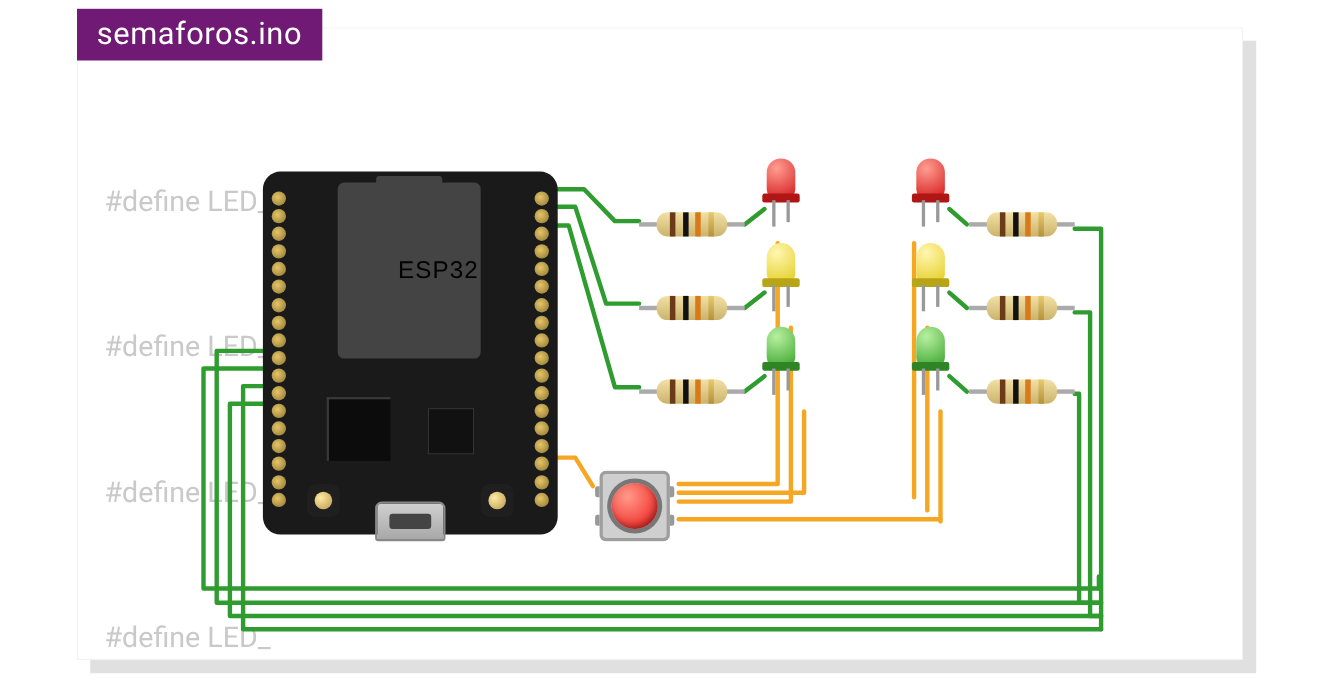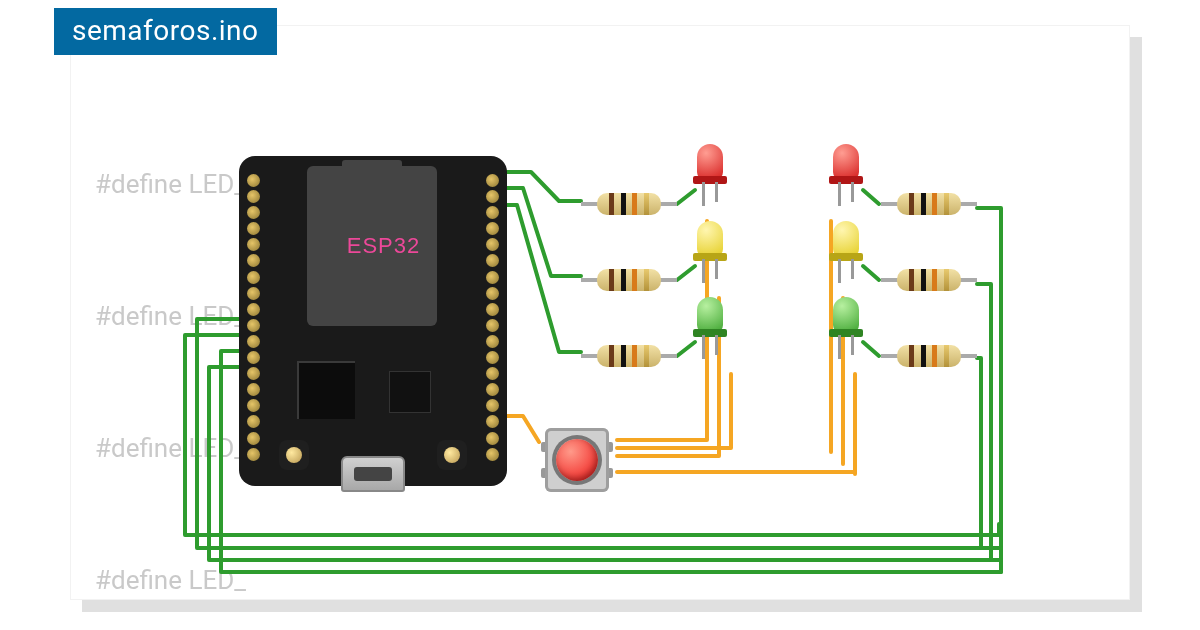--- a/index.html
+++ b/index.html
@@ -16,23 +16,23 @@
     left: 70px;
     top: 25px;
     width: 1060px;
     height: 575px;
     background: #fff;
     box-shadow: 12px 12px 0 rgba(0,0,0,0.12);
     border: 1px solid rgba(0,0,0,0.05);
   }
   .filename-tab {
     position: absolute;
-    left: 54px;
+    left: 70px;
     top: 8px;
-    background: #0369a1;
+    background: #701a75;
     color: #fff;
     padding: 6px 18px 8px 18px;
     font-size: 28px;
     letter-spacing: 0.5px;
   }
   .code {
     position: absolute;
     left: 24px;
     top: 48px;
     font-size: 26px;
@@ -81,23 +81,23 @@
   .board .shield::after{
     content:"";
     position:absolute;
     left:50%; top:-6px; transform:translateX(-50%);
     width:60px; height:10px;
     background:#444;
     border-radius:3px 3px 0 0;
   }
   .board .shield-label {
     position: absolute;
-    left: 67px; top: 10px; width: 155px; height: 160px;
+    left: 82px; top: 10px; width: 155px; height: 160px;
     display: flex; align-items:center; justify-content:center;
-    color: #ec4899; font-size: 22px; letter-spacing:1px;
+    color: #000000; font-size: 22px; letter-spacing:1px;
     font-family: -apple-system, sans-serif;
   }
   .pins-col { position: absolute; top: 18px; display:flex; flex-direction:column; gap: 0; }
   .pins-left { left: 8px; }
   .pins-right { right: 8px; }
   .pin {
     width: 13px; height: 13px;
     border-radius: 50%;
     background: radial-gradient(circle at 40% 40%, #e6c568, #8a7430);
     margin-bottom: 3.1px;

